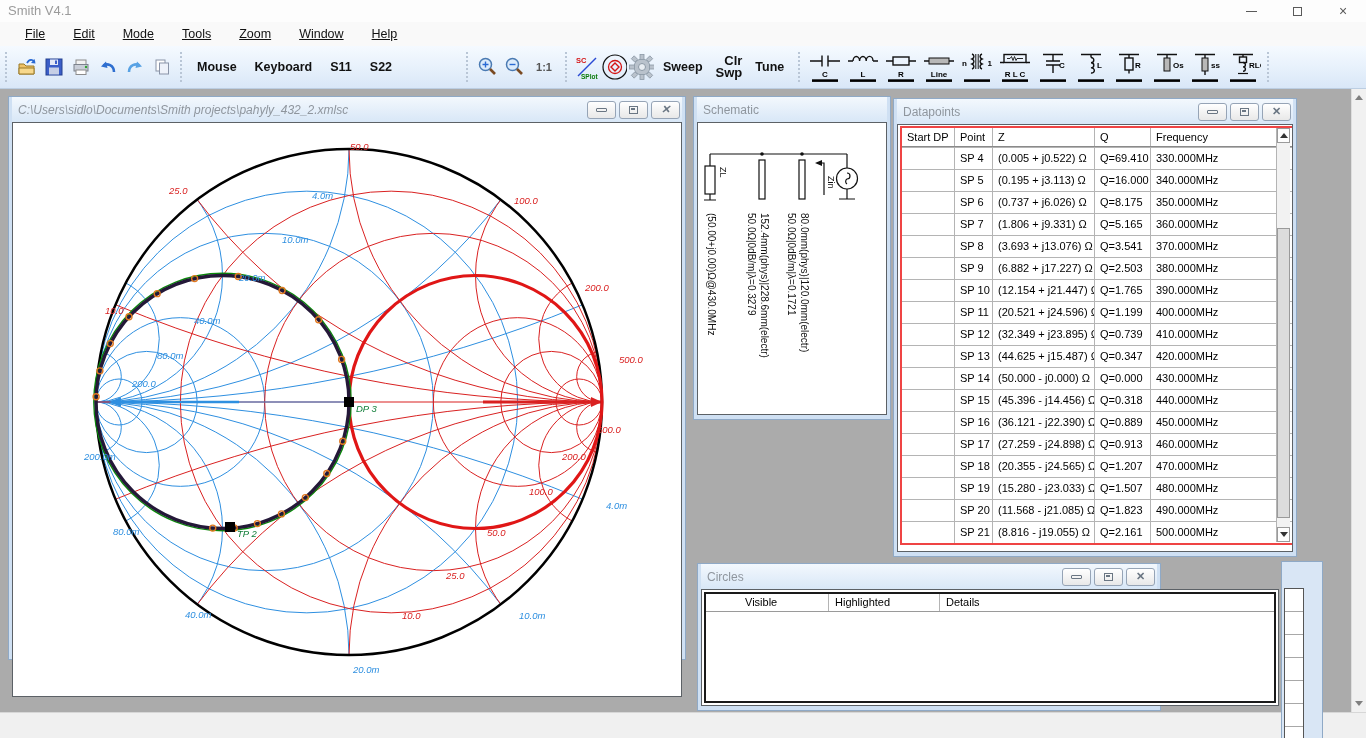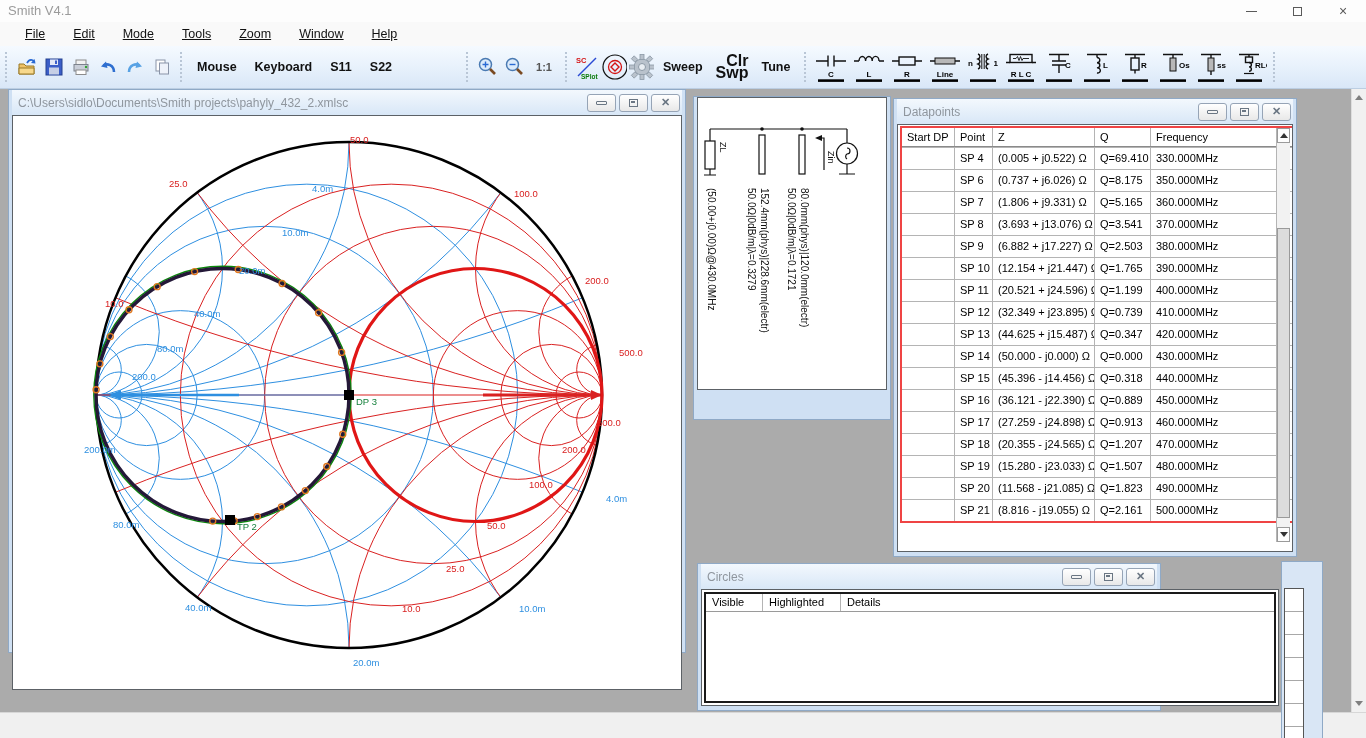--- a/index.html
+++ b/index.html
@@ -18,41 +18,41 @@
   #menubar { position:absolute; left:0; top:22px; width:1366px; height:24px; background:#f9f9f9; display:flex; align-items:center; }
   .menu-item { padding:0 14px; font-size:12.5px; color:#111; height:24px; line-height:24px;text-decoration:underline; }
   .menu-item:first-child { margin-left:11px; }
 
   #toolbar { position:absolute; left:0; top:46px; width:1366px; height:43px;
     background:linear-gradient(#f5faff,#e9f2fc 45%,#d9e7f7); border-bottom:1px solid #bccee2;
     display:flex; align-items:center; }
   .grip { width:3px; height:30px; margin:0 5px; border-left:2px dotted #b9c6d6; }
   .tbi { width:27px; height:28px; display:flex; align-items:center; justify-content:center; }
   .tlabel { font-size:12.5px; font-weight:bold; color:#111; padding:0 9px; white-space:pre; text-align:right; }
-  .tlabel.small2 { font-size:16px; line-height:12px; padding:0 4px; }
+  .tlabel.small2 { font-size:13px; line-height:12px; padding:0 4px; }
   .ratio { font-size:11px; font-weight:bold; color:#555; padding:0 8px; }
   .comp { width:38px; height:34px; display:flex; align-items:center; justify-content:center; }
 
   
   #mdi { position:absolute; left:0; top:89px; width:1366px; height:623px; background:#ababab; }
 
   .win { position:absolute; background:#cfe0f3; border:1px solid #8fa9c6; padding:0 3px 3px 3px; }
   .tbar { height:25px; display:flex; align-items:center; background:linear-gradient(#f3f8fd,#d8e7f7); }
   .tbar .wtitle { font-size:12px; color:#8f969e; margin-left:6px; white-space:nowrap; overflow:hidden; flex:1; }
   .wbtns { display:flex; gap:3px; margin-right:2px; }
   .wbtn { width:29px; height:18px; border:1px solid #96a4b6; border-radius:3px;
     background:linear-gradient(#fff,#e8e8e8); display:flex; align-items:center; justify-content:center; }
   .wg-min { width:11px; height:4px; border:1px solid #6a7683; border-radius:1px; }
   .wg-max { width:9px; height:8px; border:1px solid #6a7683; position:relative; }
   .wg-max:after { content:""; position:absolute; left:1px; top:1px; width:4px; height:2px; background:#6a7683; }
   .wg-close { font-size:11px; font-weight:bold; color:#6a7683; line-height:11px; }
   .client { background:#fff; border:1px solid #5c6166; position:relative; overflow:hidden; }
 
   
-  #smith-window { left:8px; top:0; width:678px; height:564px; }
+  #smith-window { left:8px; top:7px; width:678px; height:564px;font-style:italic; }
   #smith-window .client { width:670px; height:575px; }
   #schematic-window { left:693px; top:7px; width:198px; height:324px; }
   #schematic-window .client { width:190px; height:293px; }
   #datapoints-window { left:893px; top:9px; width:404px; height:459px; z-index:5; }
   #datapoints-window .client { width:396px; height:428px; }
   #circles-window { left:697px; top:474px; width:464px; height:148px; z-index:6; }
   #circles-window .client { width:578px; height:117px; }
 
   
   #sliver-window { position:absolute; left:1281px; top:472px; width:42px; height:240px; z-index:4;
@@ -69,21 +69,21 @@
   .c-start { width:52px; } .c-point { width:38px; } .c-z { width:102px; } .c-q { width:56px; } .c-f { width:124px; }
   #dp-scroll { position:absolute; right:0; top:0; bottom:0; width:14px; background:#f2f2f2; border-left:1px solid #b4b4b4; }
   .sb-btn { position:absolute; left:0; width:13px; height:15px; background:#fdfdfd; border:1px solid #9a9a9a; display:flex; align-items:center; justify-content:center; }
   .tri-up { width:0; height:0; border-left:4px solid transparent; border-right:4px solid transparent; border-bottom:5px solid #333; }
   .tri-down { width:0; height:0; border-left:4px solid transparent; border-right:4px solid transparent; border-top:5px solid #333; }
   #dp-thumb { position:absolute; left:0; top:100px; width:13px; height:290px; background:#dcdcdc; border:1px solid #9a9a9a; }
 
   
   #ci-table { position:absolute; left:2px; top:2px; width:572px; height:111px; border:2px solid #1a1a1a; background:#fff; font-size:11px; }
   #ci-table .tr.head { display:flex; height:18px; line-height:17px; border-bottom:1px solid #9a9a9a; }
-  #ci-table .td { padding-left:6px; border-left:1px solid #b4b4b4; }
+  #ci-table .td { padding-left:6px; border-left:1px solid #b4b4b4;margin-left:33px; }
   #ci-table .td:first-child { border-left:none; }
   .ci-visible { width:56px; } .ci-high { width:78px; } .ci-details { flex:1; }
 
   
   .vlabel { position:absolute; writing-mode:vertical-rl; font-size:10px; color:#111; letter-spacing:0px; white-space:nowrap; }
 
   
   #mdi-vscroll { position:absolute; left:1351px; top:0; width:15px; height:623px; background:#f1f1f1; border-left:1px solid #dedede; }
   #mdi-vscroll .tri-up { position:absolute; left:3px; top:6px; border-bottom-color:#808080; }
   #mdi-vscroll .tri-down { position:absolute; left:3px; bottom:6px; border-top-color:#808080; }
@@ -437,20 +437,23 @@
             <text x="71" y="337" font-size="9.5" fill="#2e8fe0">200.0m</text>
             <text x="100" y="412" font-size="9.5" fill="#2e8fe0">80.0m</text>
             <text x="172" y="495" font-size="9.5" fill="#2e8fe0">40.0m</text>
             <text x="340" y="550" font-size="9.5" fill="#2e8fe0">20.0m</text>
             <text x="506" y="496" font-size="9.5" fill="#2e8fe0">10.0m</text>
             <text x="593" y="386" font-size="9.5" fill="#2e8fe0">4.0m</text>
           </svg></div>
     </div>
 
     <div class="win" id="schematic-window">
+      <div class="tbar">
+          <span class="wtitle">Schematic</span>
+        </div>
       <div class="client" id="schem-client">
         <svg id="schem-svg" width="188" height="90">
             <path d="M12 31 H149" stroke="#111" stroke-width="1.2" fill="none"></path>
             <path d="M12 31 V43 M12 71 V77 M6 77 H18" stroke="#111" stroke-width="1.2" fill="none"></path>
             <rect x="7" y="43" width="10" height="28" stroke="#111" stroke-width="1.2" fill="none"></rect>
             <rect x="61" y="37" width="6" height="39" stroke="#111" stroke-width="1.2" fill="none"></rect>
             <rect x="101" y="37" width="6" height="39" stroke="#111" stroke-width="1.2" fill="none"></rect>
             <circle cx="64" cy="31" r="1.8" fill="#111"></circle>
             <circle cx="104" cy="31" r="1.8" fill="#111"></circle>
             <path d="M126 72 V40 H121" stroke="#111" stroke-width="1.2" fill="none"></path>
@@ -495,20 +498,27 @@
             </div>
             <div class="tr">
     <div class="td c-start"></div>
     <div class="td c-point">SP 4</div>
     <div class="td c-z">(0.005 + j0.522) Ω</div>
     <div class="td c-q">Q=69.410</div>
     <div class="td c-f">330.000MHz</div>
             </div>
             <div class="tr">
     <div class="td c-start"></div>
+    <div class="td c-point">SP 5</div>
+    <div class="td c-z">(0.195 + j3.113) Ω</div>
+    <div class="td c-q">Q=16.000</div>
+    <div class="td c-f">340.000MHz</div>
+            </div>
+            <div class="tr">
+    <div class="td c-start"></div>
     <div class="td c-point">SP 6</div>
     <div class="td c-z">(0.737 + j6.026) Ω</div>
     <div class="td c-q">Q=8.175</div>
     <div class="td c-f">350.000MHz</div>
             </div>
             <div class="tr">
     <div class="td c-start"></div>
     <div class="td c-point">SP 7</div>
     <div class="td c-z">(1.806 + j9.331) Ω</div>
     <div class="td c-q">Q=5.165</div>

